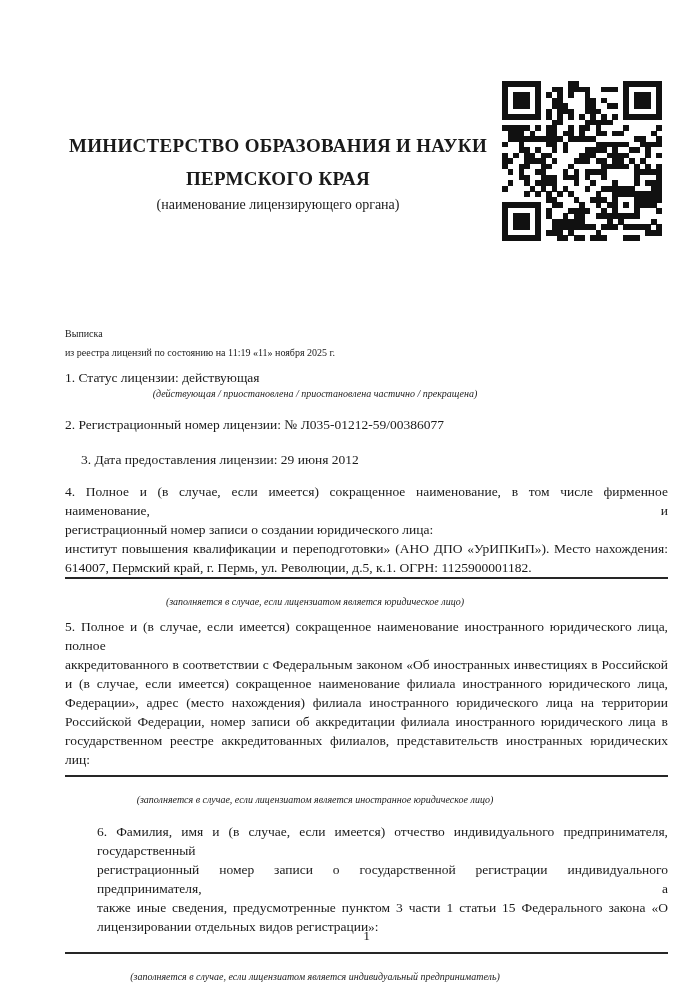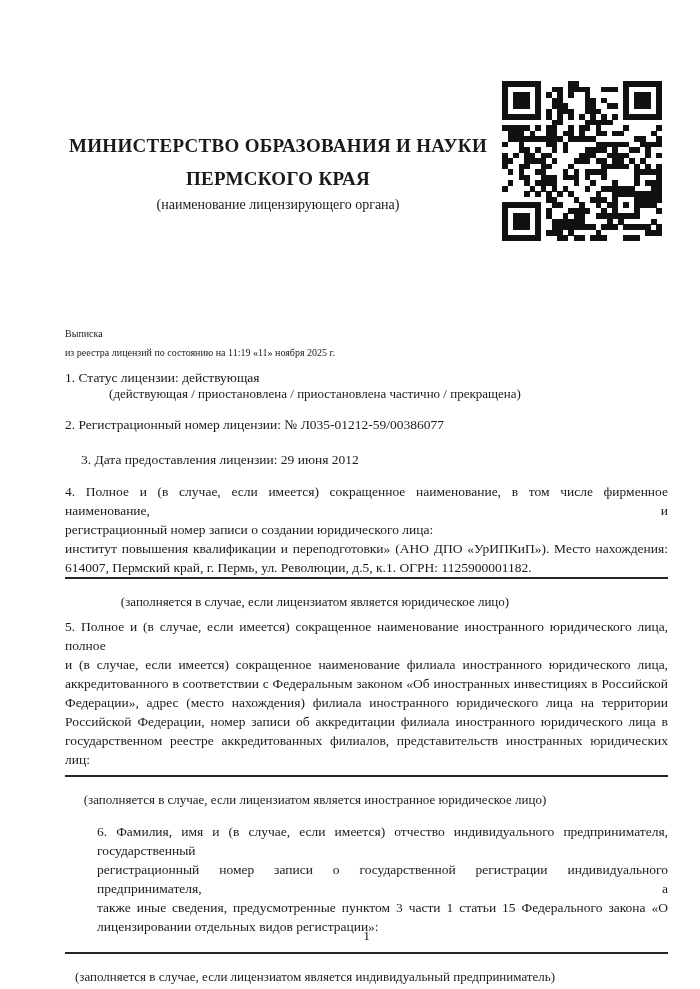--- a/index.html
+++ b/index.html
@@ -68,22 +68,23 @@
     font-size: 13.5px;
     line-height: 19px;
   }
   .para { text-align: left; }
   .line { text-align: justify; }
   .line.jl { text-align-last: justify; }
 
   .small-note {
     width: 500px;
     text-align: center;
-    font-size: 13px;
+    font-size: 10px;
     line-height: 14px;
+    font-style: italic;
   }
   .ruled {
     border-top: 2px solid #262626;
     padding-top: 16px;
   }
 
   .mt-item2 { margin-top: 14px; }
   .mt-item3 { margin-top: 16px; margin-left: 16px; }
   .mt-item4 { margin-top: 13px; }
   .mt-item5 { margin-top: 8px; }
@@ -560,22 +561,22 @@
         <div class="line">регистрационный номер записи о создании юридического лица:</div>
         <div class="line jl">институт повышения квалификации и переподготовки» (АНО ДПО «УрИПКиП»). Место нахождения:</div>
         <div class="line">614007, Пермский край, г. Пермь, ул. Революции, д.5, к.1. ОГРН: 1125900001182.</div>
       </div>
     <div class="ruled">
       <div class="small-note">(заполняется в случае, если лицензиатом является юридическое лицо)</div>
     </div>
 
     <div class="para mt-item5">
         <div class="line jl">5. Полное и (в случае, если имеется) сокращенное наименование иностранного юридического лица, полное</div>
+        <div class="line jl">аккредитованного в соответствии с Федеральным законом «Об иностранных инвестициях в Российской</div>
         <div class="line jl">и (в случае, если имеется) сокращенное наименование филиала иностранного юридического лица,</div>
-        <div class="line jl">аккредитованного в соответствии с Федеральным законом «Об иностранных инвестициях в Российской</div>
         <div class="line jl">Федерации», адрес (место нахождения) филиала иностранного юридического лица на территории</div>
         <div class="line jl">Российской Федерации, номер записи об аккредитации филиала иностранного юридического лица в</div>
         <div class="line">государственном реестре аккредитованных филиалов, представительств иностранных юридических лиц:</div>
       </div>
     <div class="ruled mt-rule5">
       <div class="small-note">(заполняется в случае, если лицензиатом является иностранное юридическое лицо)</div>
     </div>
 
     <div class="para mt-item6">
         <div class="line jl">6. Фамилия, имя и (в случае, если имеется) отчество индивидуального предпринимателя, государственный</div>

